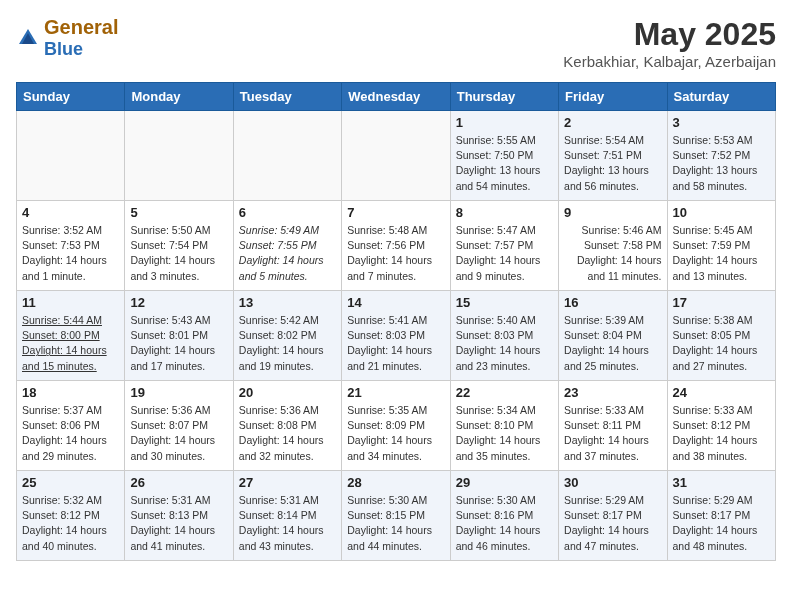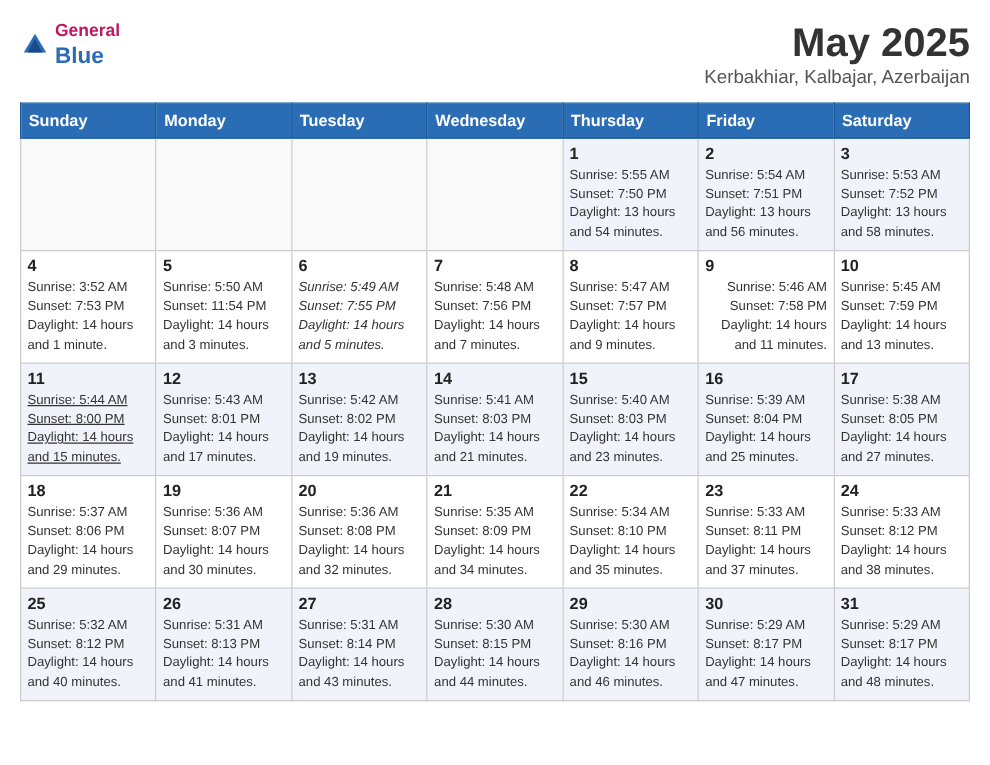--- a/index.html
+++ b/index.html
@@ -15,23 +15,23 @@
       justify-content: space-between;
       align-items: flex-start;
       margin-bottom: 12px;
     }
     .logo {
       display: flex;
       align-items: center;
       gap: 4px;
     }
     .logo-text-general {
-      font-size: 14px;
-      font-weight: bold;
-      color: #be185d;
+      font-size: 20px;
+      font-weight: bold;
+      color: #a16207;
     }
     .logo-text-blue {
       font-size: 18px;
       font-weight: bold;
       color: #2a6db5;
     }
     .logo-icon {
       width: 24px;
       height: 24px;
     }
@@ -159,21 +159,21 @@
         <td>
           <div class="day-number">4</div>
           <div class="day-info" style="white-space: pre-line;">Sunrise: 3:52 AM
 Sunset: 7:53 PM
 Daylight: 14 hours
 and 1 minute.</div>
         </td>
         <td>
           <div class="day-number">5</div>
           <div class="day-info" style="white-space: pre-line;">Sunrise: 5:50 AM
-Sunset: 11:54 PM
+Sunset: 7:54 PM
 Daylight: 14 hours
 and 3 minutes.</div>
         </td>
         <td>
           <div class="day-number">6</div>
           <div class="day-info" style="white-space: pre-line; font-style: italic;">Sunrise: 5:49 AM
 Sunset: 7:55 PM
 Daylight: 14 hours
 and 5 minutes.</div>
         </td>

